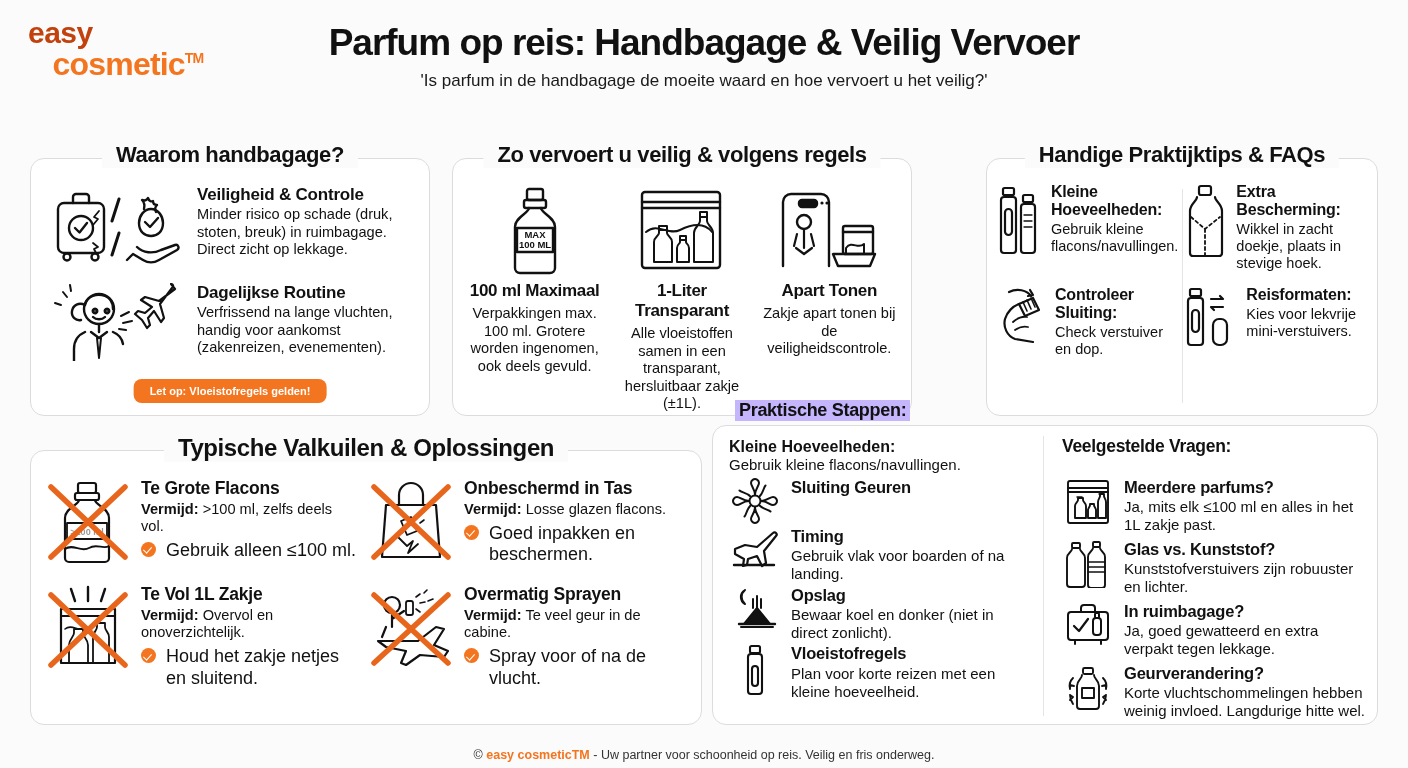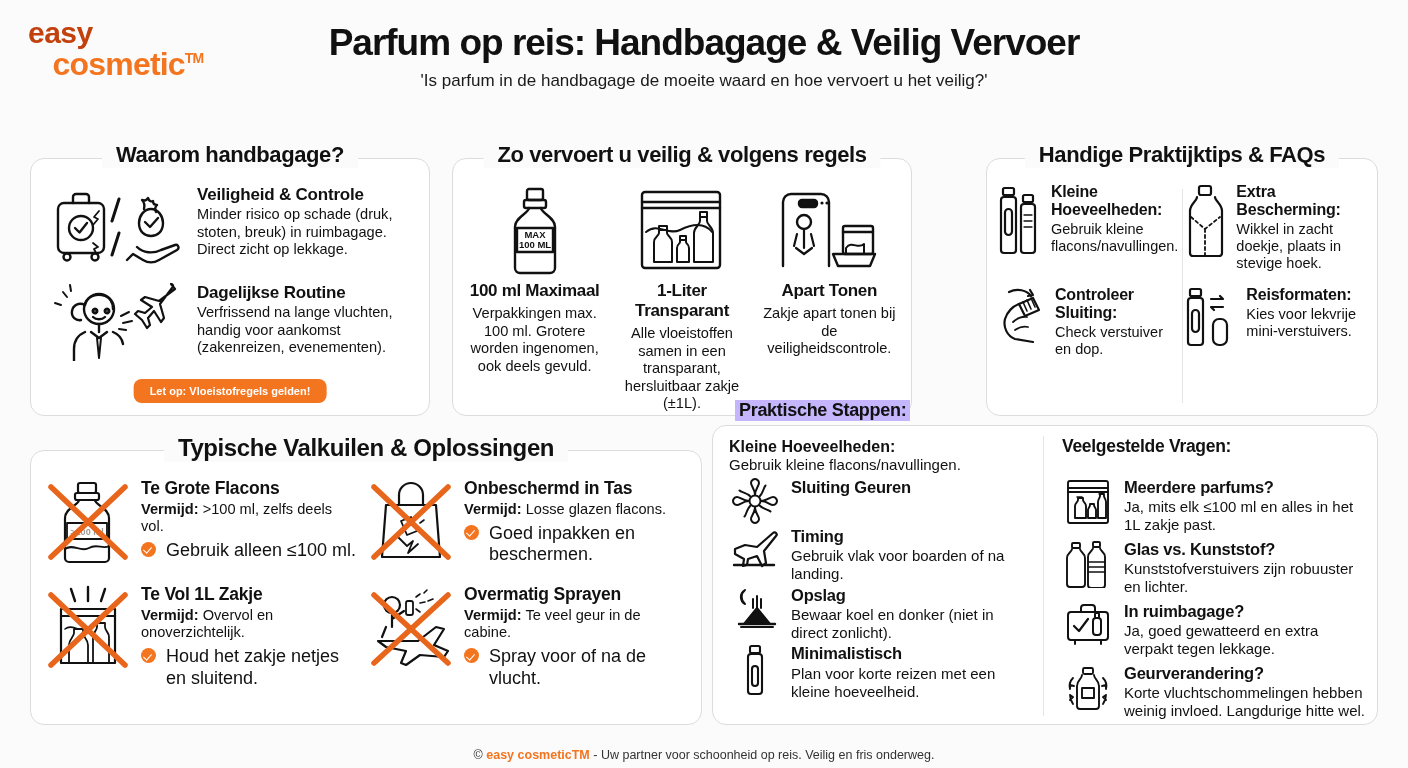--- a/index.html
+++ b/index.html
@@ -464,21 +464,21 @@
 
           <div class="row">
             <div class="ico">
               <svg width="46" height="52" viewBox="0 0 46 52" fill="none" stroke="#111" stroke-width="2.1" stroke-linecap="round" stroke-linejoin="round">
                 <rect x="18" y="2" width="10" height="7" rx="1.5"></rect>
                 <rect x="16" y="10" width="14" height="40" rx="3"></rect>
                 <rect x="20" y="22" width="6" height="20" rx="3"></rect>
               </svg>
             </div>
             <div class="txt">
-              <div class="h">Minimalistisch</div>
+              <div class="h">Vloeistofregels</div>
               <div class="p">Plan voor korte reizen met een kleine hoeveelheid.</div>
             </div>
           </div>
 
         </div>
       </div>
 
       <div class="faq-col">
         <div class="sec-title">Veelgestelde Vragen:</div>
         <div class="faq-list">

